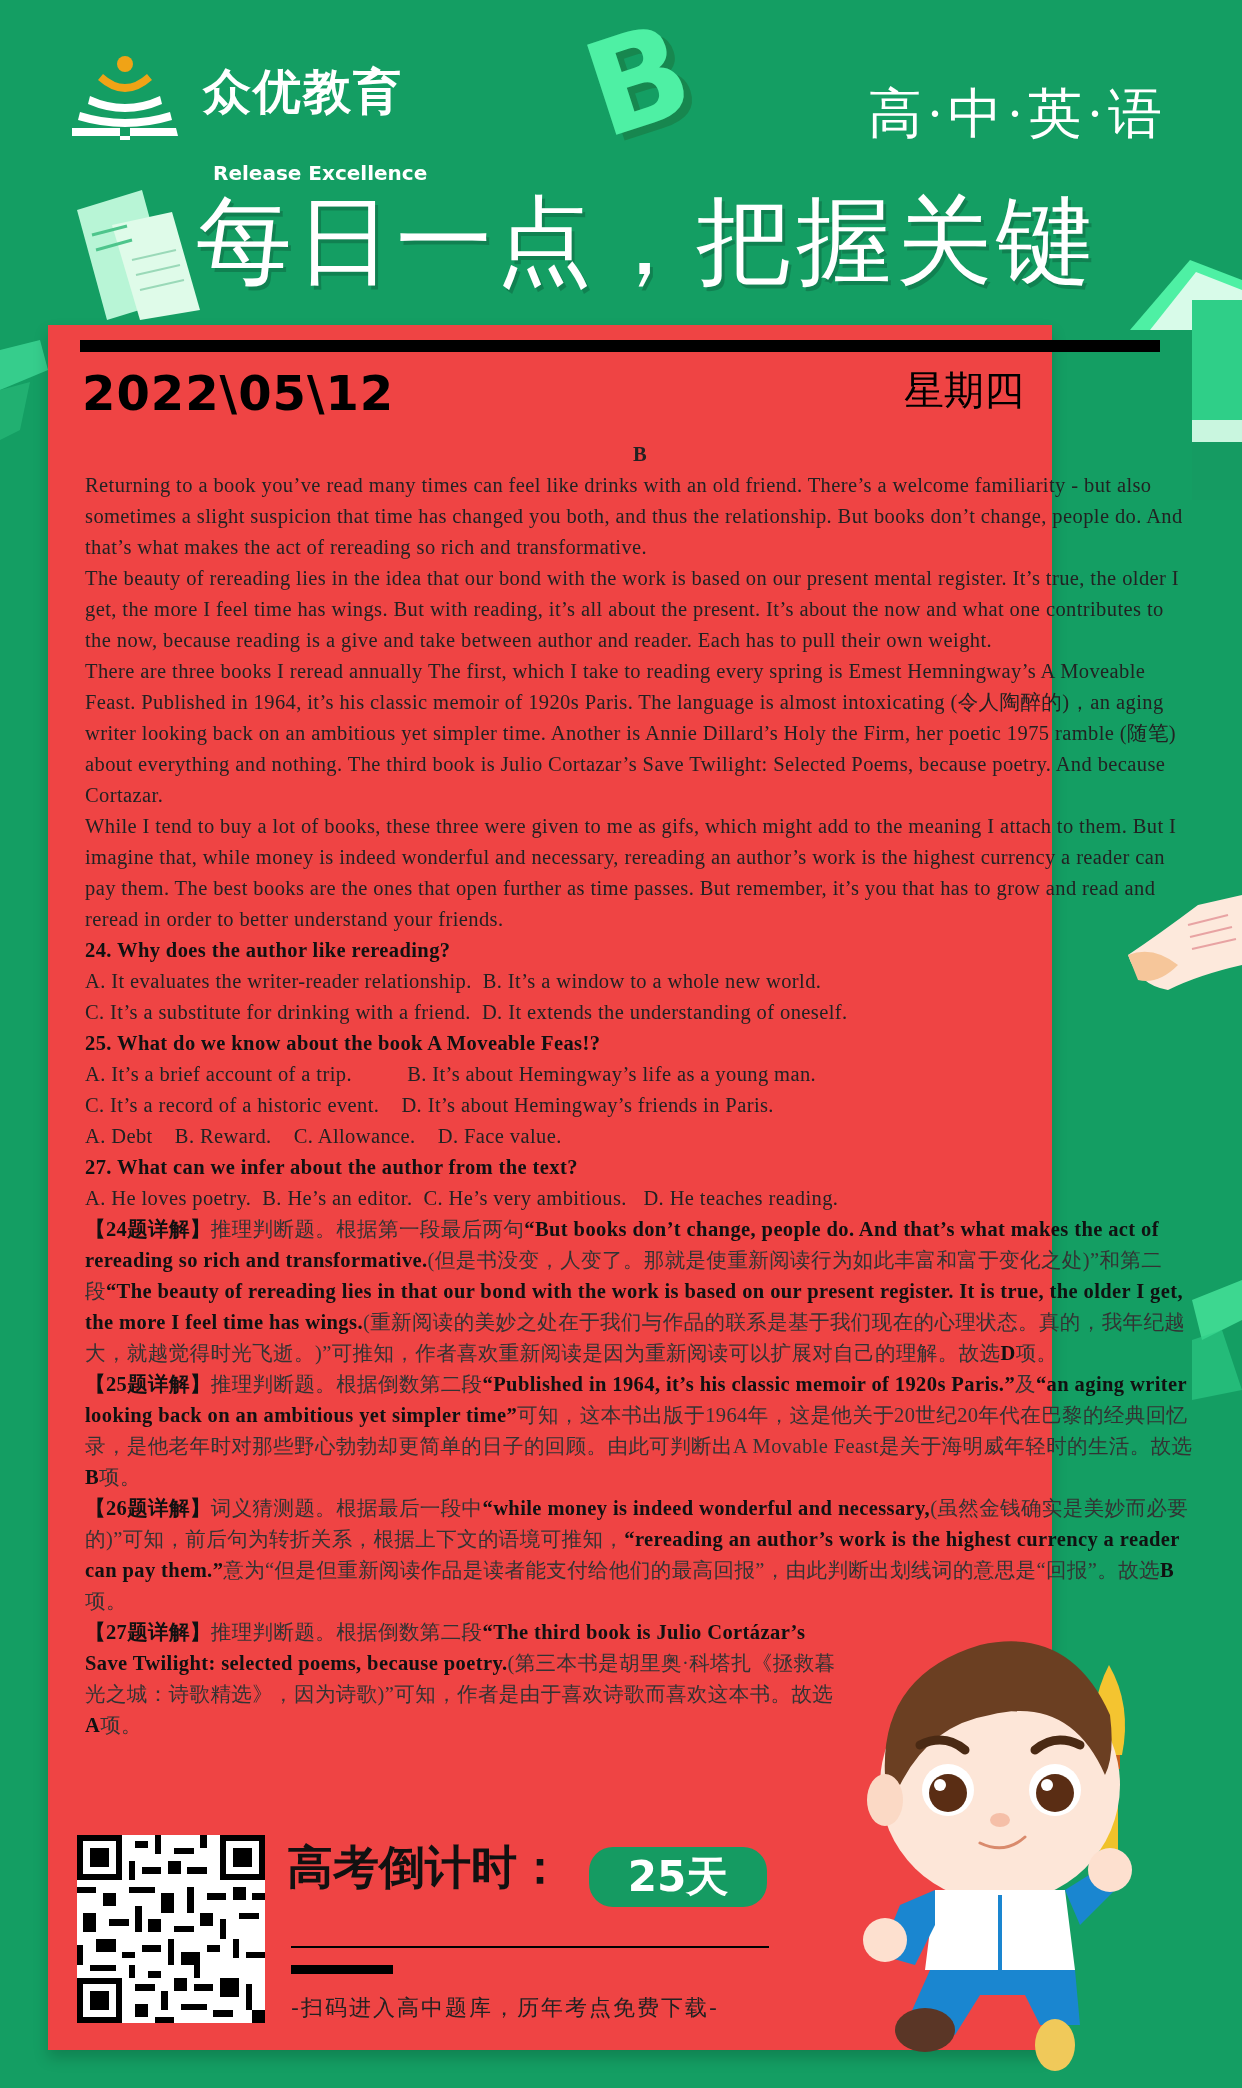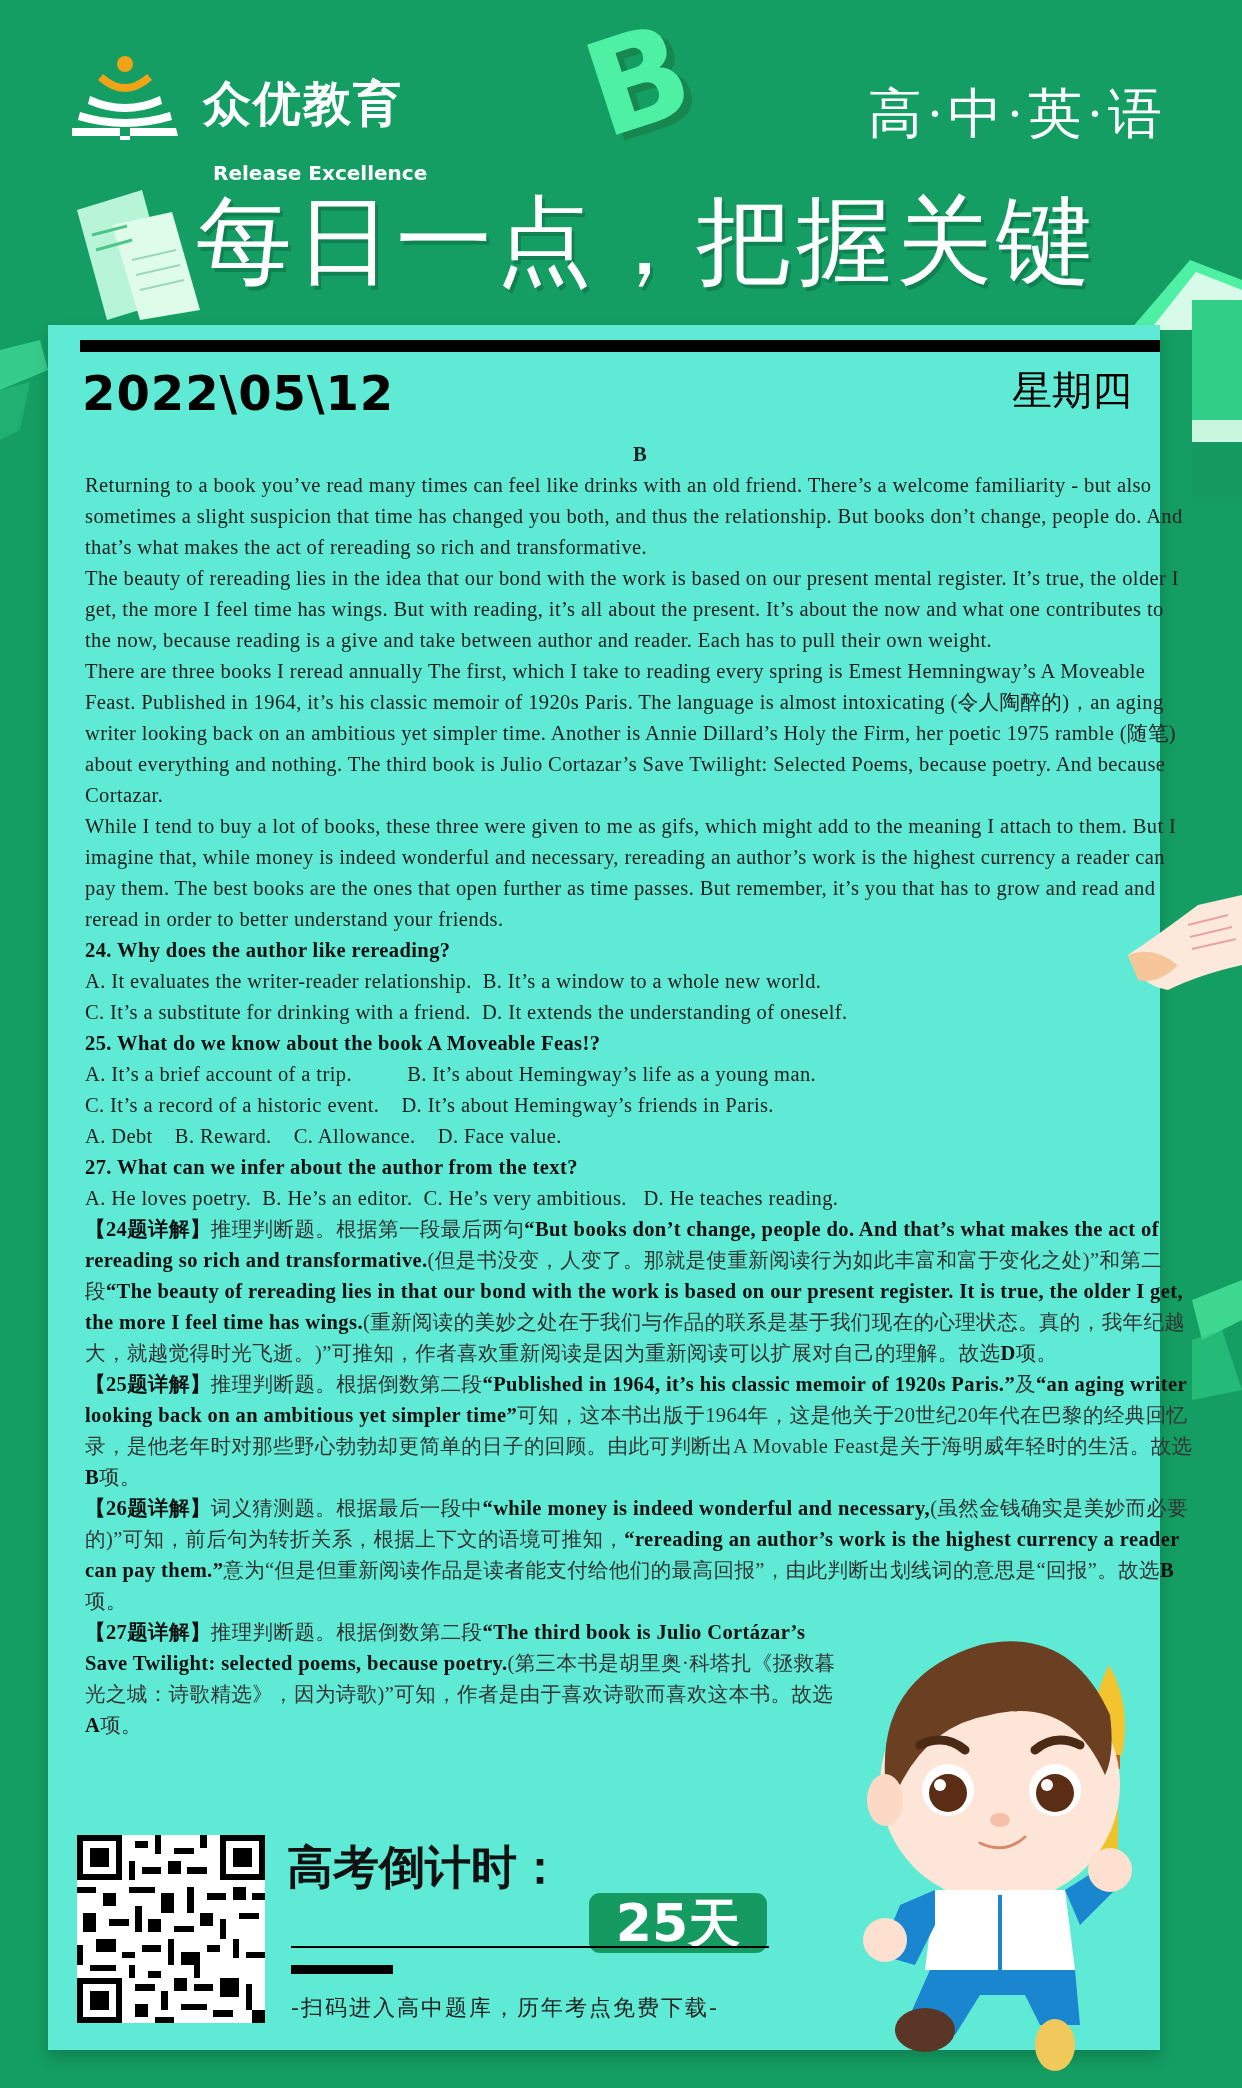--- a/index.html
+++ b/index.html
@@ -5,51 +5,51 @@
   * { box-sizing: border-box; margin: 0; padding: 0; }
   html, body { width: 1242px; height: 2088px; overflow: hidden; }
   body {
     background: #149e63;
     font-family: "Liberation Serif", "DejaVu Serif", serif;
     position: relative;
   }
   .header { position: absolute; left: 0; top: 0; width: 1242px; height: 325px; }
   .logo { position: absolute; left: 68px; top: 52px; width: 360px; height: 95px; }
   .logo-mark { position: absolute; left: 0; top: 0; width: 110px; height: 90px; }
-  .logo-cn { position: absolute; left: 135px; top: 8px; color: #fff; font-family: "DejaVu Sans", sans-serif; font-weight: bold; font-size: 48px; letter-spacing: 2px; margin-top: 12px; }
+  .logo-cn { position: absolute; left: 135px; top: 8px; color: #fff; font-family: "DejaVu Sans", sans-serif; font-weight: bold; font-size: 48px; letter-spacing: 2px; }
   .logo-en { position: absolute; left: 145px; top: 66px; color: #fff; font-family: "DejaVu Sans", sans-serif; font-weight: bold; font-size: 20px; margin-top: 43px; }
   .deco-b { position: absolute; left: 578px; top: 14px; width: 130px; height: 140px; }
   .subject { position: absolute; left: 868px; top: 78px; color: #fff; font-family: Liberation Serif, serif; font-size: 54px; letter-spacing: 4px; }
   .slogan { position: absolute; left: 196px; top: 178px; color: #fff; font-family: "DejaVu Sans", sans-serif; font-weight: normal; font-size: 96px; letter-spacing: 4px; text-shadow: 3px 4px 0 rgba(0,0,0,0.18); }
   .paper-deco { position: absolute; left: 72px; top: 190px; width: 140px; height: 130px; }
   .book-deco { position: absolute; left: 1110px; top: 260px; width: 132px; height: 70px; }
 
   .side-deco-left { position: absolute; left: 0; top: 330px; width: 48px; height: 140px; }
   .side-deco-right { position: absolute; left: 1192px; top: 300px; width: 50px; height: 200px; }
   .side-deco-right2 { position: absolute; left: 1192px; top: 1260px; width: 50px; height: 140px; }
 
   .card {
-    position: absolute; left: 48px; top: 325px; width: 1112px; height: 1725px;
-    background: #5eead4; box-shadow: 0 8px 14px rgba(0,0,0,0.18);
+    position: absolute; left: 48px; top: 325px; width: 1004px; height: 1725px;
+    background: #ef4444; box-shadow: 0 8px 14px rgba(0,0,0,0.18);
   }
   .topbar { position: absolute; left: 32px; top: 15px; width: 1080px; height: 12px; background: #000; }
   .date { position: absolute; left: 34px; top: 40px; font-family: "DejaVu Sans", sans-serif; font-weight: bold; font-size: 48px; color: #000; letter-spacing: 1px; }
   .weekday { position: absolute; right: 28px; top: 38px; font-family: "DejaVu Sans", sans-serif; font-size: 40px; color: #000; }
 
   .content { position: absolute; left: 37px; top: 114px; width: 1110px; font-size: 20.5px; line-height: 31px; color: #222; letter-spacing: 0.4px; }
   .content .center { text-align: center; font-weight: bold; }
   .content p { white-space: pre-wrap; }
   .content .q { font-weight: bold; color: #111; }
   .content b { color: #111; }
   .content .ex { color: #333; }
 
   .bottom { position: absolute; left: 29px; top: 1510px; width: 720px; height: 200px; }
   .qr { position: absolute; left: 0; top: 0; width: 188px; height: 188px; background: #fff; }
   .countdown-label { position: absolute; left: 210px; top: 2px; font-family: "DejaVu Sans", sans-serif; font-weight: bold; font-size: 46px; color: #111; }
-  .countdown-badge { position: absolute; left: 512px; top: 12px; width: 178px; height: 60px; background: #159b62; border-radius: 11px; color: #fff; font-family: "DejaVu Sans", sans-serif; font-weight: bold; font-size: 52px; text-align: center; line-height: 60px; margin-top: 46px; }
+  .countdown-badge { position: absolute; left: 512px; top: 12px; width: 178px; height: 60px; background: #159b62; border-radius: 24px; color: #fff; font-family: "DejaVu Sans", sans-serif; font-weight: bold; font-size: 42px; text-align: center; line-height: 60px; }
   .rule { position: absolute; left: 214px; top: 111px; width: 478px; height: 2px; background: #000; }
   .rule-thick { position: absolute; left: 214px; top: 130px; width: 102px; height: 9px; background: #000; }
   .scan-text { position: absolute; left: 214px; top: 158px; font-family: "DejaVu Sans", sans-serif; font-size: 22px; color: #222; letter-spacing: 2px; }
 
   .mascot { position: absolute; left: 840px; top: 1625px; width: 310px; height: 450px; }
   .note-deco { position: absolute; left: 1128px; top: 895px; width: 114px; height: 95px; }
 </style>
 </head>
 <body>
 

